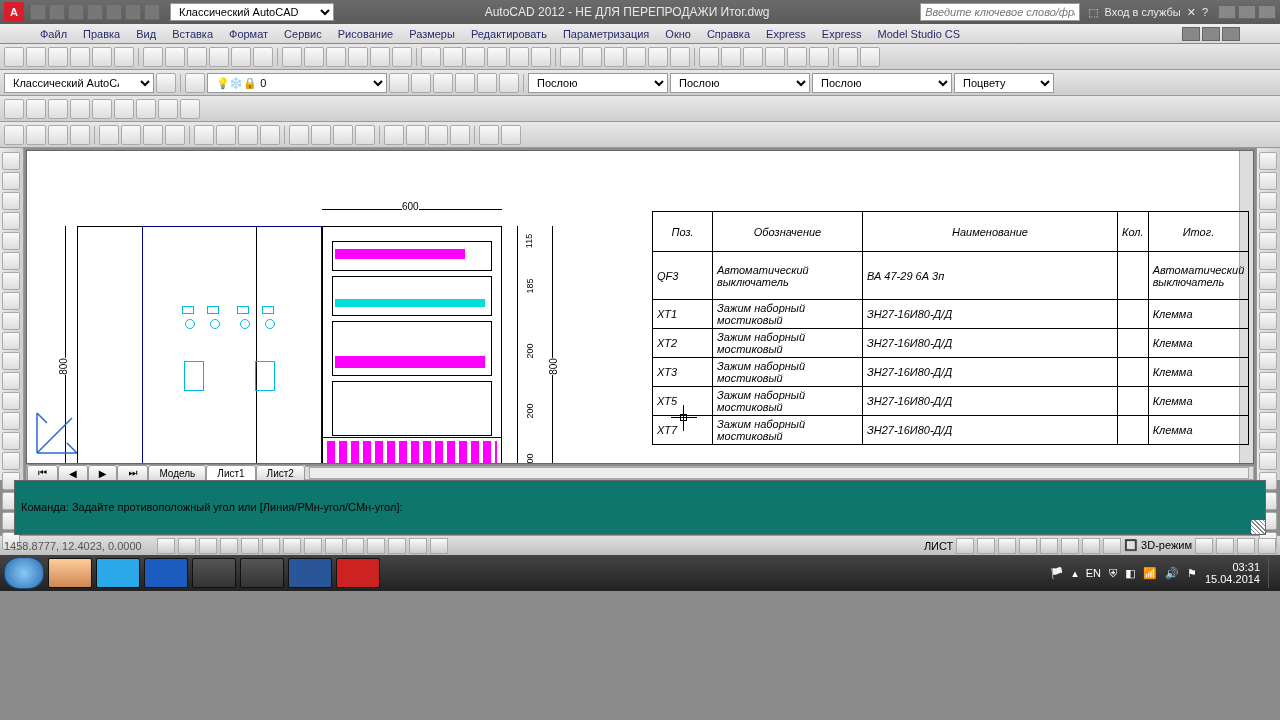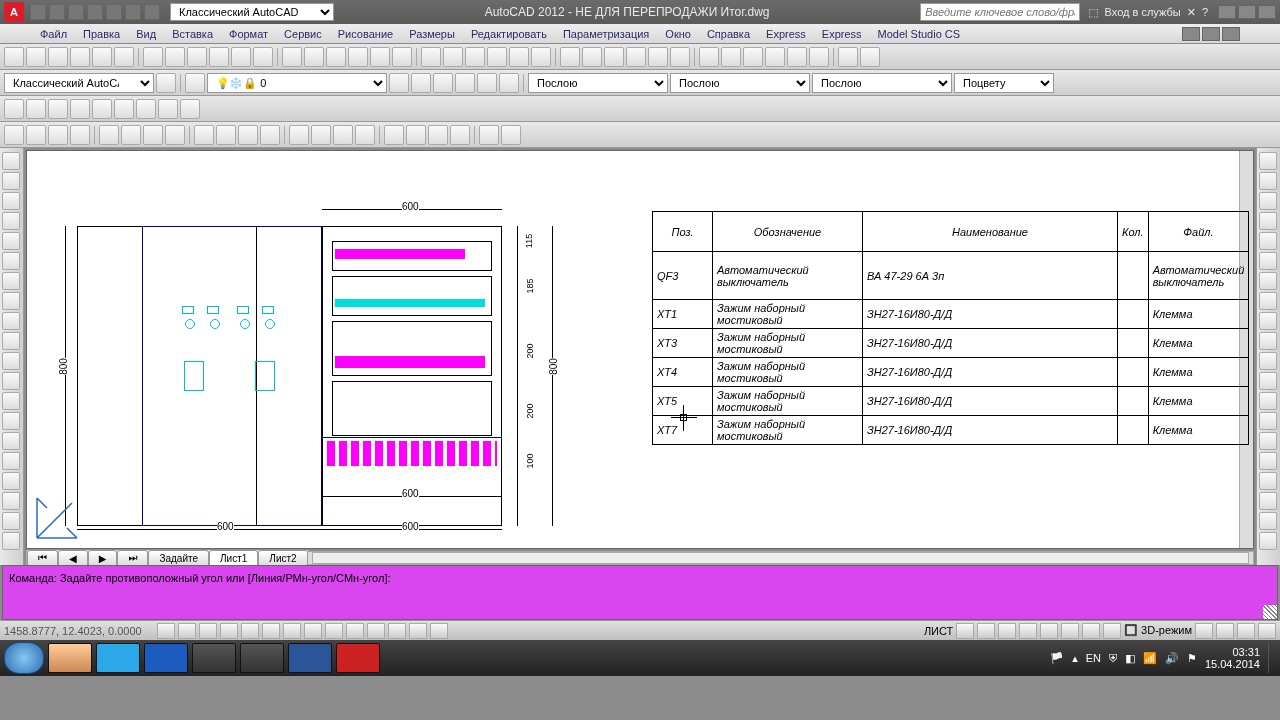--- a/index.html
+++ b/index.html
@@ -28,21 +28,21 @@
 .main { display: flex; height: 538px; background: #8c8c8c; }
 .side-tb { width: 24px; background: linear-gradient(90deg,#e8e8e8,#cfcfcf); display: flex; flex-direction: column; gap: 2px; padding: 4px 2px; border-right:1px solid #999;}
 .side-tb.right { border-right:none; border-left:1px solid #999;}
 .side-tb .tb-btn { width: 18px; height: 18px; }
 .canvas-wrap { flex: 1; display: flex; flex-direction: column; background: #8c8c8c; }
 .canvas { flex: 1; background: #fff; margin: 2px; position: relative; overflow: hidden; border: 1px solid #666;}
 .scrollbar-v { position:absolute; right:0; top:0; width:14px; height:100%; background:#ddd; border-left:1px solid #aaa;}
 .scrollbar-h { height: 14px; background: #ddd; border: 1px solid #aaa; display: flex; align-items: center; margin: 0 2px;}
 .tabs { display: flex; background: #d8d8d8; }
 .tabs button { background: linear-gradient(#fff,#ddd); border: 1px solid #999; padding: 1px 10px; font-size: 10px; border-top-left-radius: 3px; border-top-right-radius: 3px;}
-.cmdline { height: 55px; background: #d946ef; border: 1px solid #666; padding: 6px 6px; font-family: 'Courier New', monospace; font-size: 11px; margin: 0 2px; color:#000; position:relative;}
+.cmdline { height: 55px; background: #0f766e; border: 1px solid #666; padding: 20px 6px; font-family: 'Courier New', monospace; font-size: 11px; margin: 0 14px; color:#000; position:relative;}
 .cmdline .grip{position:absolute;right:0;bottom:0;width:14px;height:14px;background:repeating-linear-gradient(45deg,#888,#888 1px,#fff 1px,#fff 3px);}
 .statusbar { height: 20px; background: linear-gradient(#e0e0e0,#c0c0c0); display: flex; align-items: center; padding: 0 4px; gap: 3px; font-size: 10px; border-top:1px solid #999;}
 .sb-btn { width: 18px; height: 16px; background: linear-gradient(#fafafa,#ccc); border: 1px solid #aaa;}
 .taskbar { height: 36px; background: linear-gradient(#444,#222); display: flex; align-items: center; padding: 0 4px; gap: 4px; }
 .start { width: 40px; height: 32px; background: radial-gradient(circle,#87c8f7,#2b6cb0); border-radius: 16px / 14px; border:1px solid #1a4a7a;}
 .task-icon { width: 44px; height: 30px; background: linear-gradient(#555,#333); border: 1px solid #111; border-radius: 2px; }
 .tray { margin-left: auto; display: flex; align-items: center; gap: 8px; color: #fff; font-size: 10px; }
 .clock { text-align: right; line-height: 1.1; }
 
 .dwg-line { position:absolute; background:#000;}
@@ -212,21 +212,21 @@
     <div class="tb-sep"></div>
     <div class="tb-btn"></div>
     <div class="tb-btn"></div>
     <div class="tb-btn"></div>
     <div class="tb-btn"></div>
     <div class="tb-sep"></div>
     <div class="tb-btn"></div>
     <div class="tb-btn"></div>
 </div>
 
-<div class="main" style="height:417px">
+<div class="main" style="height:332px">
   <div class="side-tb">
     <div class="tb-btn"></div>
       <div class="tb-btn"></div>
       <div class="tb-btn"></div>
       <div class="tb-btn"></div>
       <div class="tb-btn"></div>
       <div class="tb-btn"></div>
       <div class="tb-btn"></div>
       <div class="tb-btn"></div>
       <div class="tb-btn"></div>
@@ -294,47 +294,47 @@
       <div class="dwg-line" style="left:295px;top:378px;width:180px;height:1px"></div>
       <div class="dim" style="left:375px;top:370px">600</div>
 
       <table class="tbl">
         <tbody>
             <tr>
           <th style="width:60px">Поз.</th>
           <th style="width:150px">Обозначение</th>
           <th style="width:255px">Наименование</th>
           <th style="width:30px">Кол.</th>
-          <th style="width:60px">Файл.</th>
+          <th style="width:60px">Итог.</th>
         </tr>
         </tbody>
           <tbody id="tblbody">
             <tr class="tall">
               <td>QF3</td>
               <td>Автоматический выключатель</td>
               <td>ВА 47-29 6А 3п</td>
               <td></td>
               <td>Автоматический выключатель</td>
             </tr>
             <tr class="short">
               <td>XT1</td>
               <td>Зажим наборный мостиковый</td>
               <td>ЗН27-16И80-Д/Д</td>
               <td></td>
               <td>Клемма</td>
             </tr>
             <tr class="short">
-              <td>XT3</td>
+              <td>XT2</td>
               <td>Зажим наборный мостиковый</td>
               <td>ЗН27-16И80-Д/Д</td>
               <td></td>
               <td>Клемма</td>
             </tr>
             <tr class="short">
-              <td>XT4</td>
+              <td>XT3</td>
               <td>Зажим наборный мостиковый</td>
               <td>ЗН27-16И80-Д/Д</td>
               <td></td>
               <td>Клемма</td>
             </tr>
             <tr class="short">
               <td>XT5</td>
               <td>Зажим наборный мостиковый</td>
               <td>ЗН27-16И80-Д/Д</td>
               <td></td>
@@ -357,21 +357,21 @@
       <svg class="ucs-icon" viewBox="0 0 50 50">
           <path d="M5 45 L5 5 M5 45 L45 45 M5 5 L15 15 M45 45 L35 35 M5 45 L40 10" stroke="#2a6ad0" stroke-width="1.5" fill="none"></path>
         </svg>
     </div>
     <div class="scrollbar-h">
       <div class="tabs">
         <button>⏮</button>
         <button>◀</button>
         <button>▶</button>
         <button>⏭</button>
-        <button>Задайте</button>
+        <button>Модель</button>
         <button style="background:#fff">Лист1</button>
         <button>Лист2</button>
       </div>
       <div style="flex:1;height:12px;background:#eee;margin:0 4px;border:1px solid #aaa"></div>
     </div>
   </div>
   <div class="side-tb right">
     <div class="tb-btn"></div>
       <div class="tb-btn"></div>
       <div class="tb-btn"></div>

